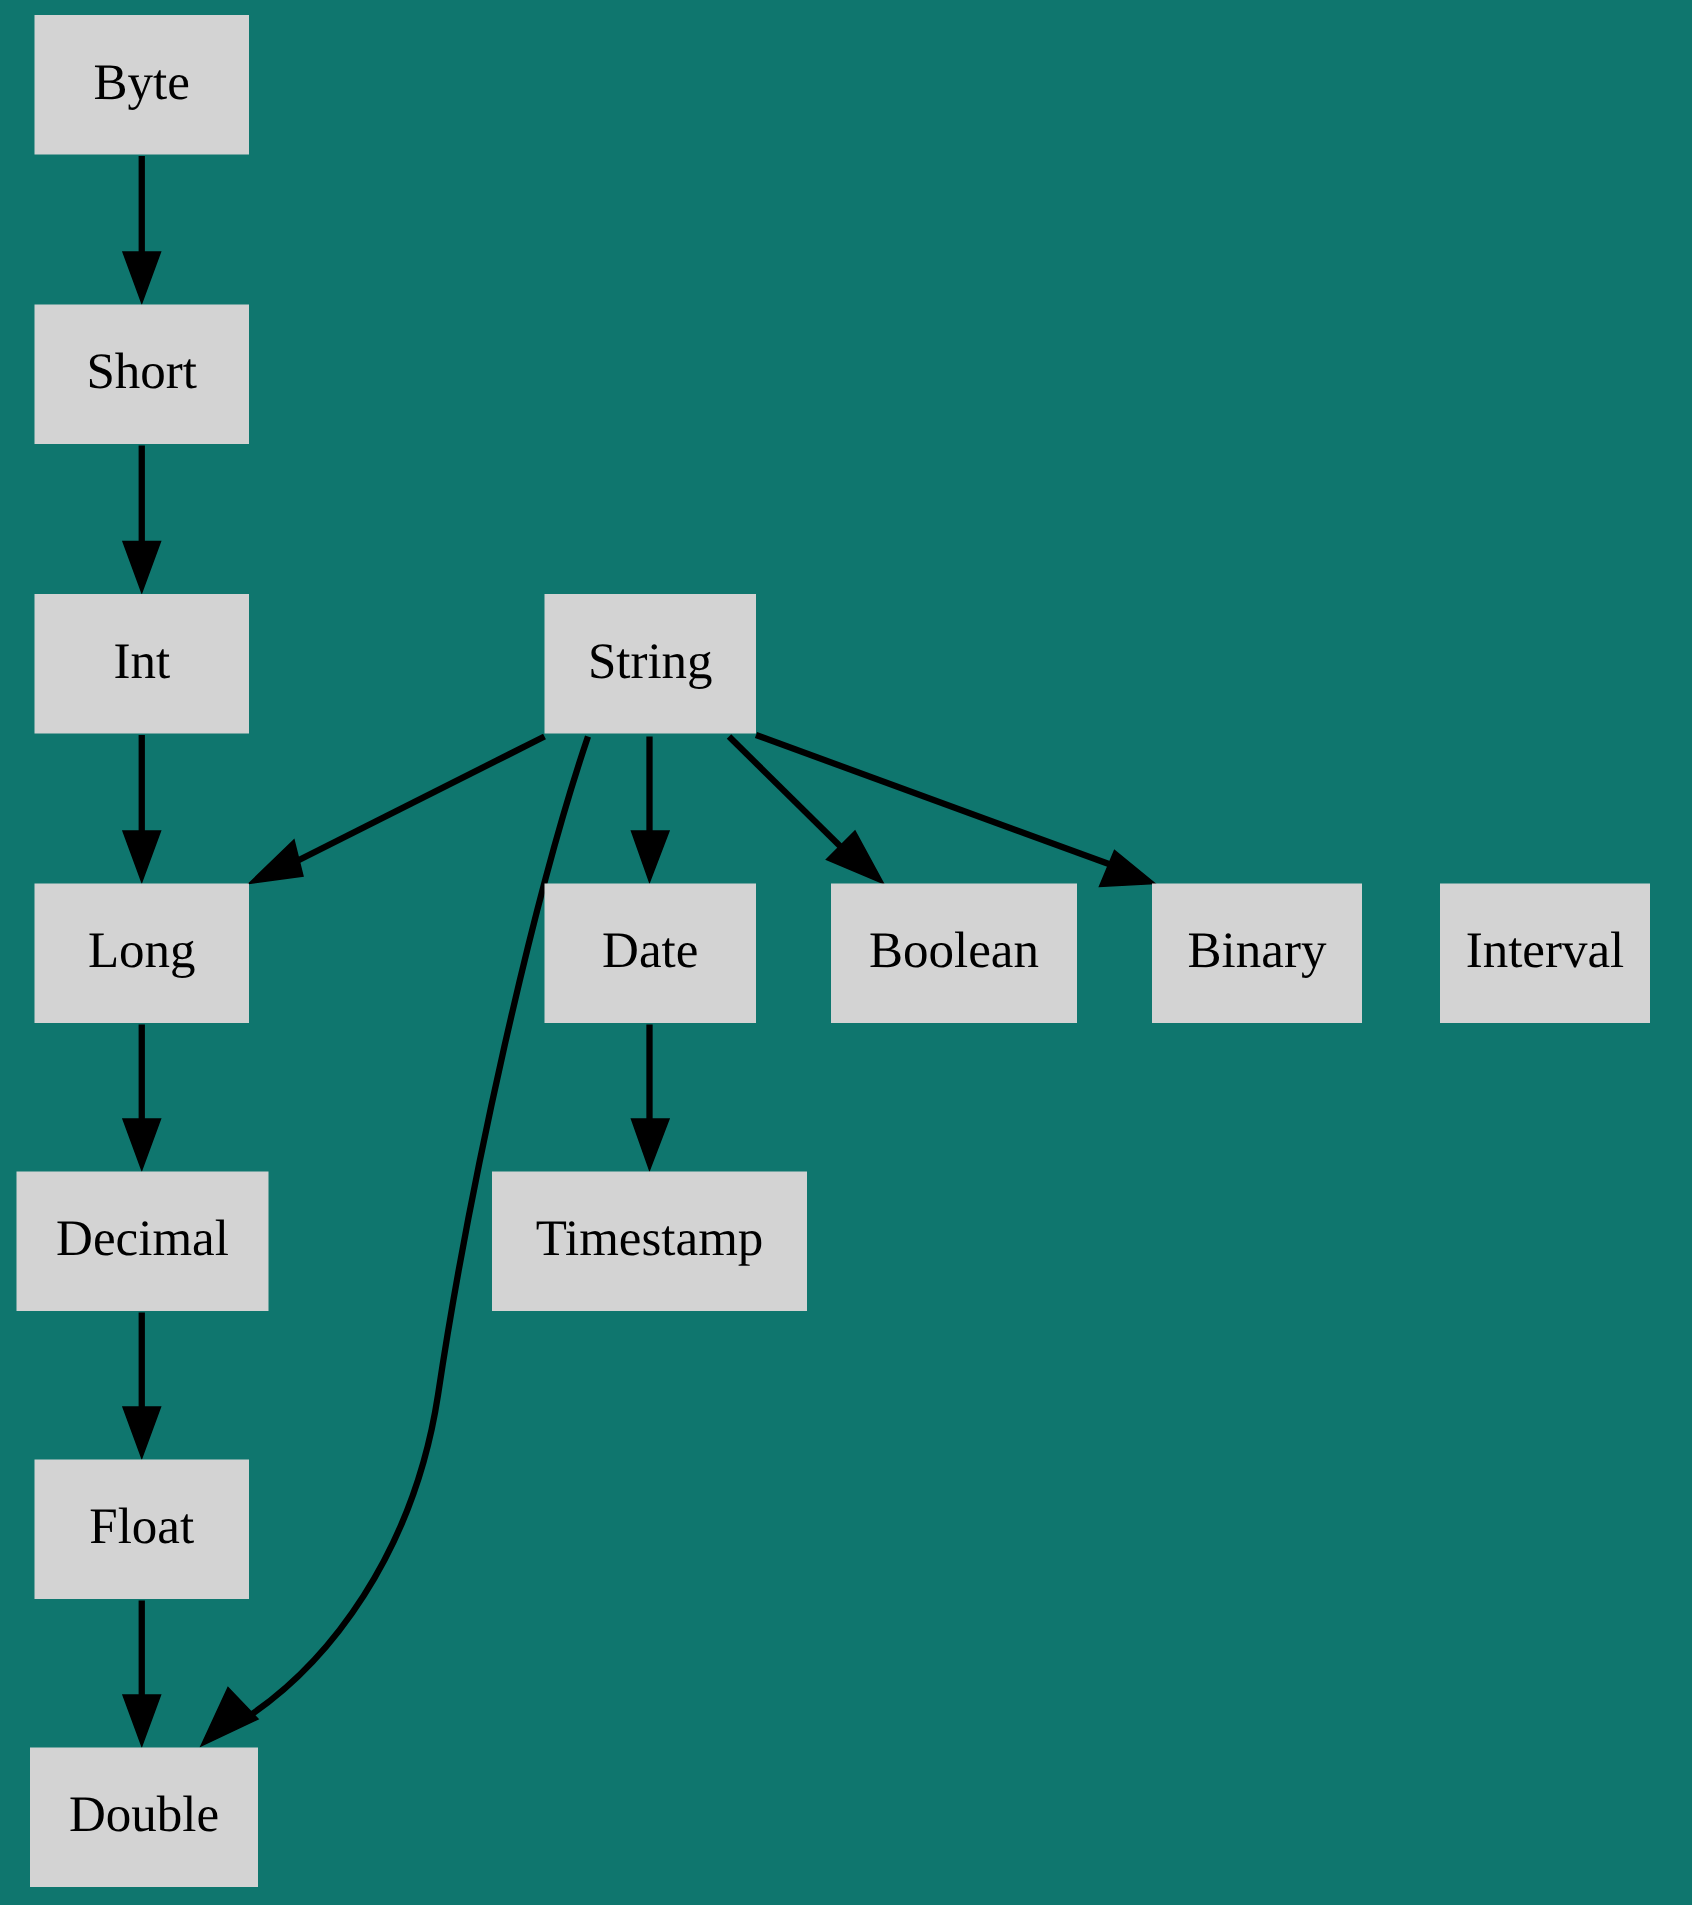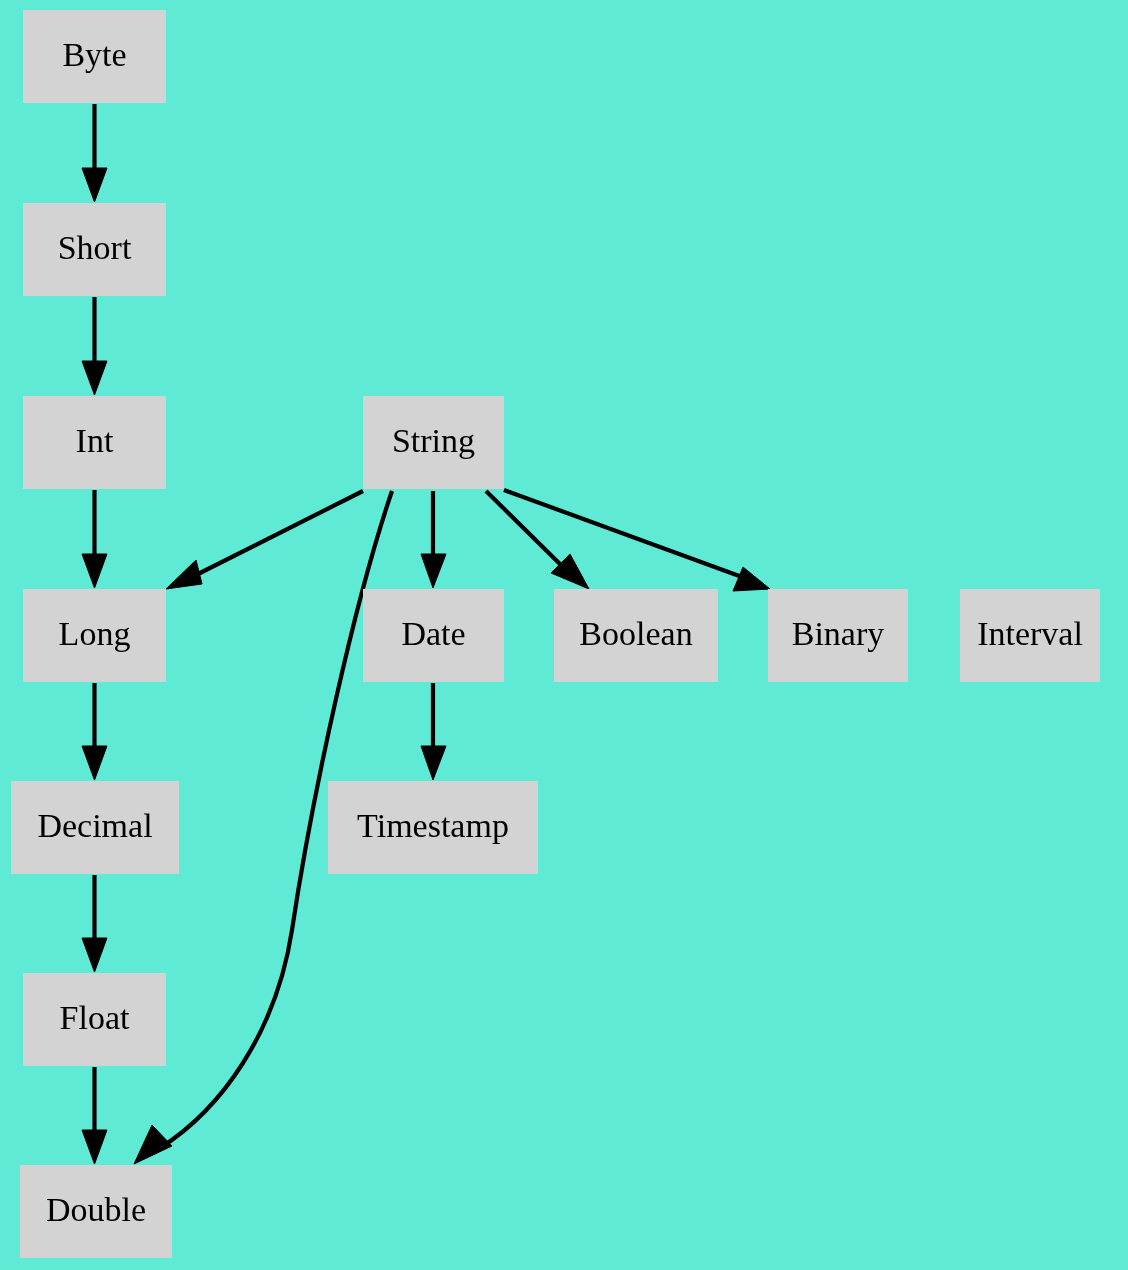--- a/index.html
+++ b/index.html
@@ -10,21 +10,21 @@
   body {
     width: 1128px;
     height: 1270px;
     font-family: "Liberation Serif", "DejaVu Serif", serif;
     overflow: hidden;
   }
   #graph-root {
     position: relative;
     width: 1128px;
     height: 1270px;
-    background: #5eead4;
+    background: #0f766e;
   }
   svg#diagram {
     display: block;
     width: 1128px;
     height: 1270px;
   }
   .node-box {
     fill: #d3d3d3;
     stroke: none;
   }

